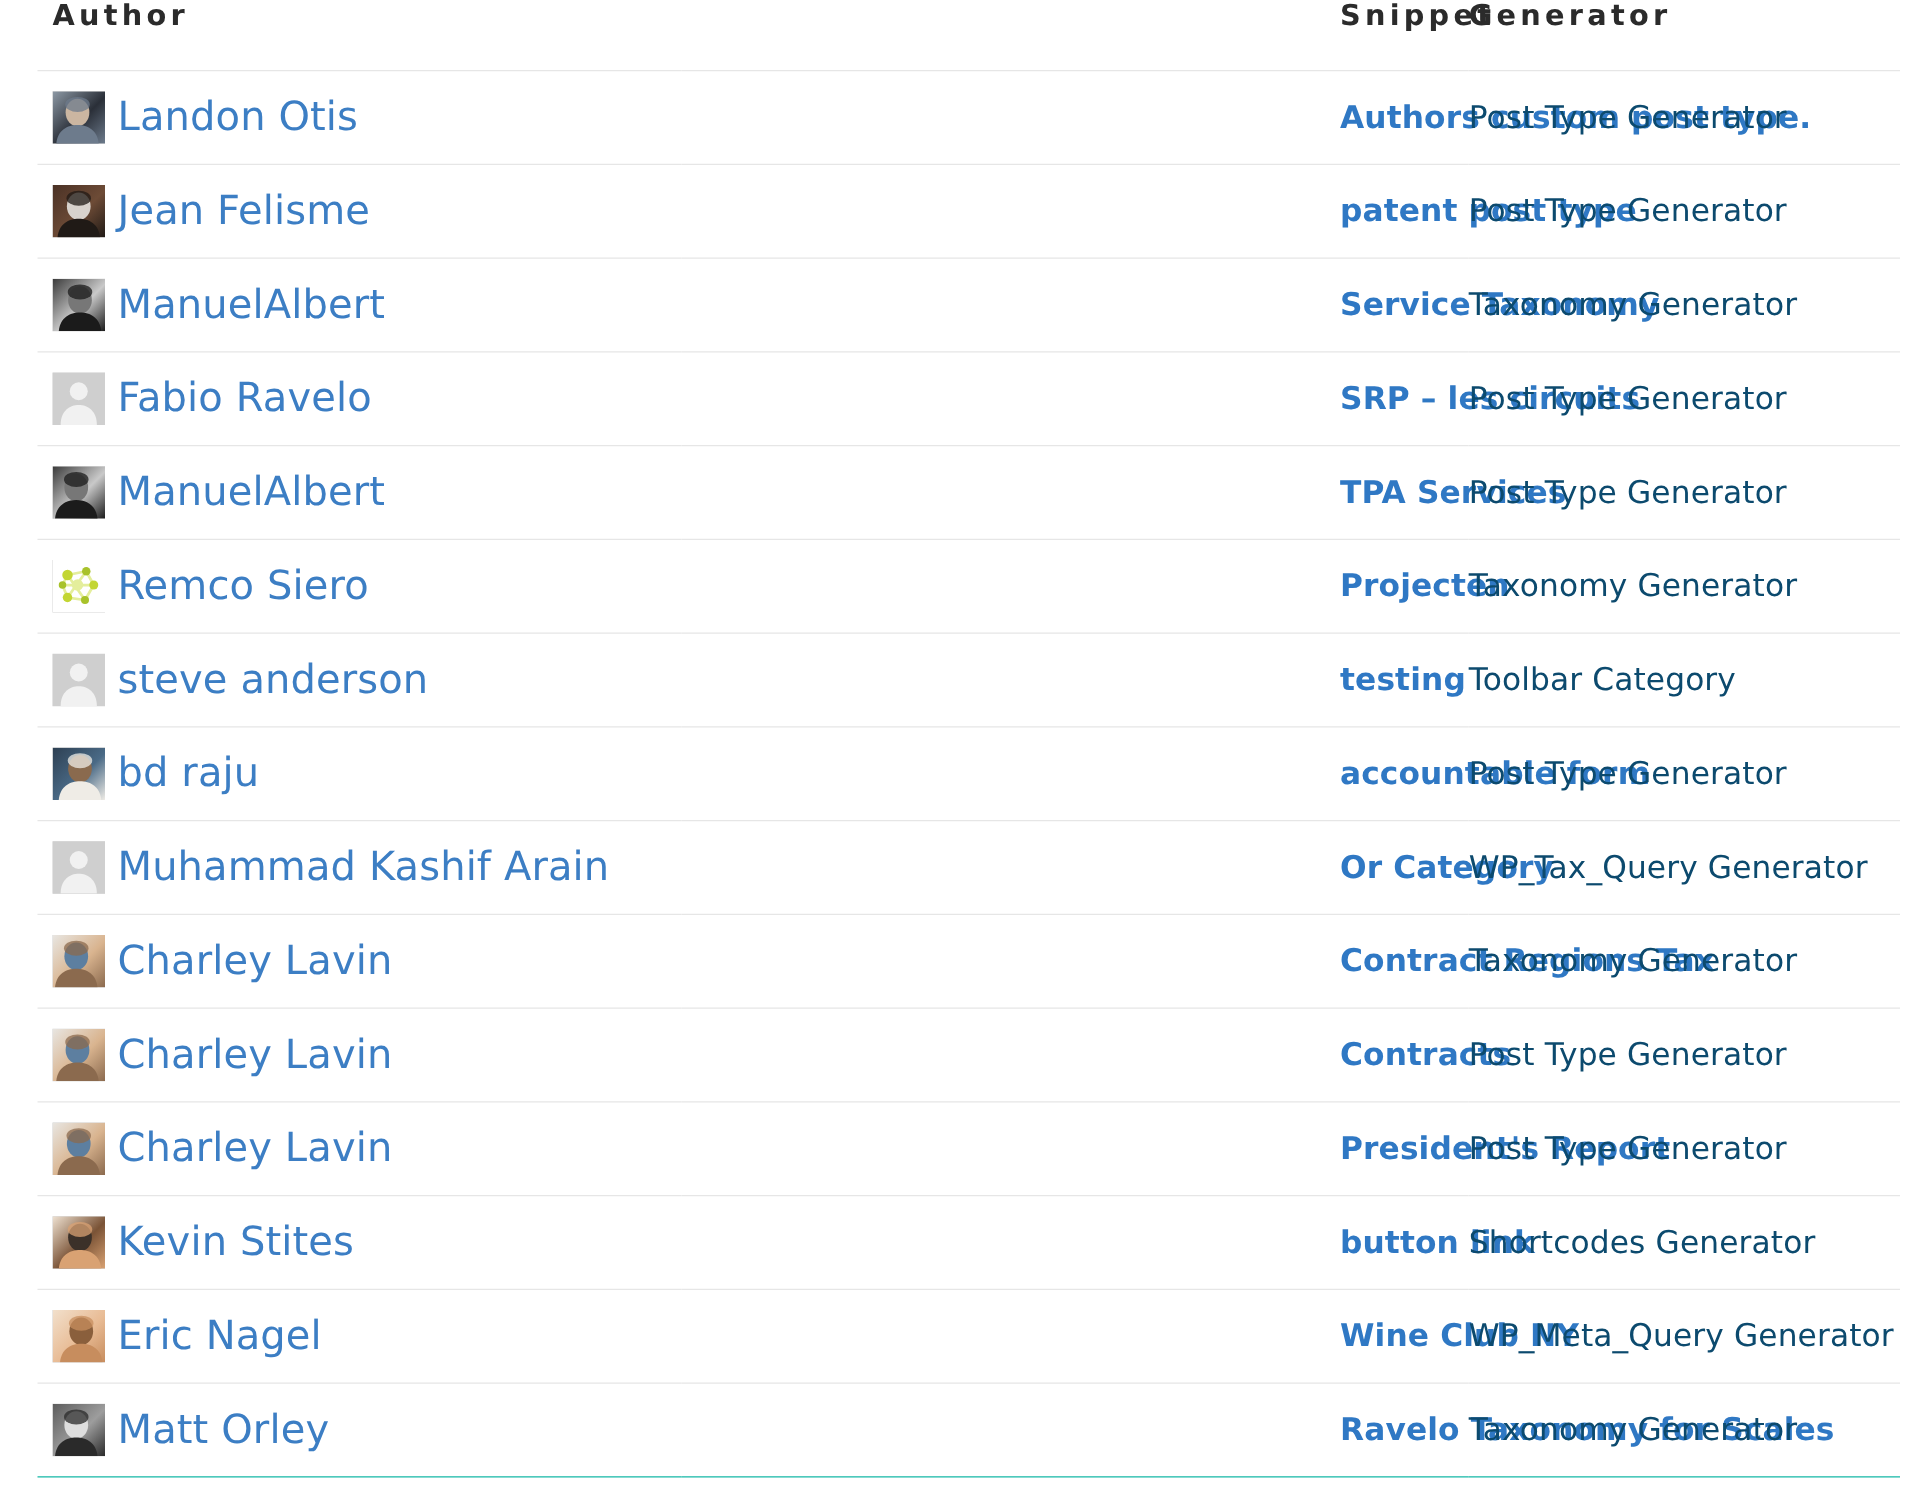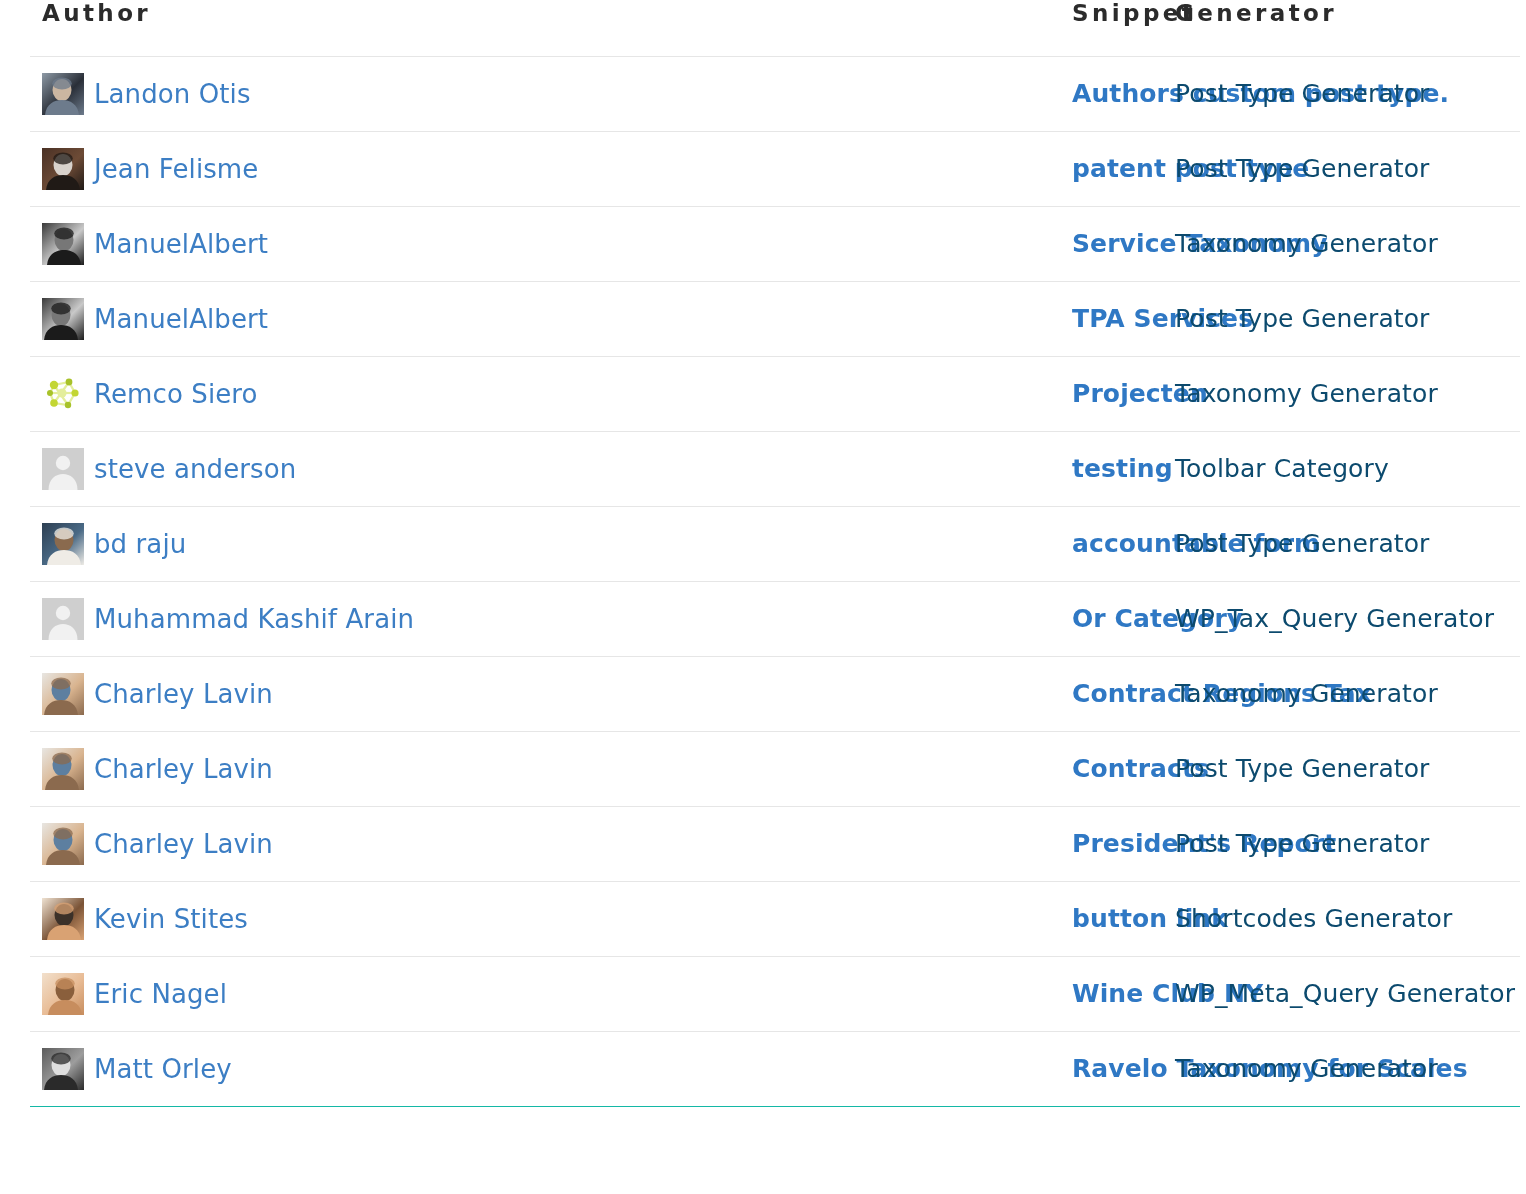--- a/index.html
+++ b/index.html
@@ -81,21 +81,21 @@
     border-radius: 0;
     overflow: hidden;
     position: relative;
     background: #cfcfcf;
     display: block;
   }
   .avatar svg { display: block; width: 42px; height: 42px; }
 
   a.author-link {
     color: #3c7ec4;
-    font-size: 26px;
+    font-size: 32px;
     font-weight: 400;
     line-height: 1.1;
     text-decoration: none;
     letter-spacing: 0.1px;
     white-space: nowrap;
   }
 
   td.cell-snippet {
     padding-left: 527px;
   }
@@ -210,20 +210,36 @@
             </div>
           </td>
           <td class="cell-snippet"><a class="snippet-link" href="#">Service Taxonomy</a></td>
           <td class="cell-generator"><a class="generator-link" href="#">Taxonomy Generator</a></td>
         </tr>
         <tr>
           <td class="cell-author">
             <div class="author-inner">
               <span class="avatar">
                 <svg viewBox="0 0 42 42" xmlns="http://www.w3.org/2000/svg">
+                  <rect x="0" y="0" width="42" height="42" fill="#cfcfcf"></rect>
+                  <circle cx="21" cy="15" r="7.2" fill="#f1f1f1"></circle>
+                  <path d="M6.5 42 C6.5 30.5 14 26 21 26 C28 26 35.5 30.5 35.5 42 Z" fill="#f1f1f1"></path>
+                </svg>
+              </span>
+              <a class="author-link" href="#">Fabio Ravelo</a>
+            </div>
+          </td>
+          <td class="cell-snippet"><a class="snippet-link" href="#">SRP – les circuits</a></td>
+          <td class="cell-generator"><a class="generator-link" href="#">Post Type Generator</a></td>
+        </tr>
+        <tr>
+          <td class="cell-author">
+            <div class="author-inner">
+              <span class="avatar">
+                <svg viewBox="0 0 42 42" xmlns="http://www.w3.org/2000/svg">
                   <defs>
                     <linearGradient id="g5" x1="0" y1="0" x2="1" y2="1">
                       <stop offset="0%" stop-color="#3a3a3a"></stop>
                       <stop offset="55%" stop-color="#c9c9c9"></stop>
                       <stop offset="100%" stop-color="#1b1b1b"></stop>
                     </linearGradient>
                   </defs>
                   <rect width="42" height="42" fill="url(#g5)"></rect>
                   <ellipse cx="19" cy="17" rx="9.5" ry="11" fill="#777777"></ellipse>
                   <path d="M2 42 C3 31 11 27 19 27 C27 27 35 31 36 42 Z" fill="#1b1b1b"></path>

